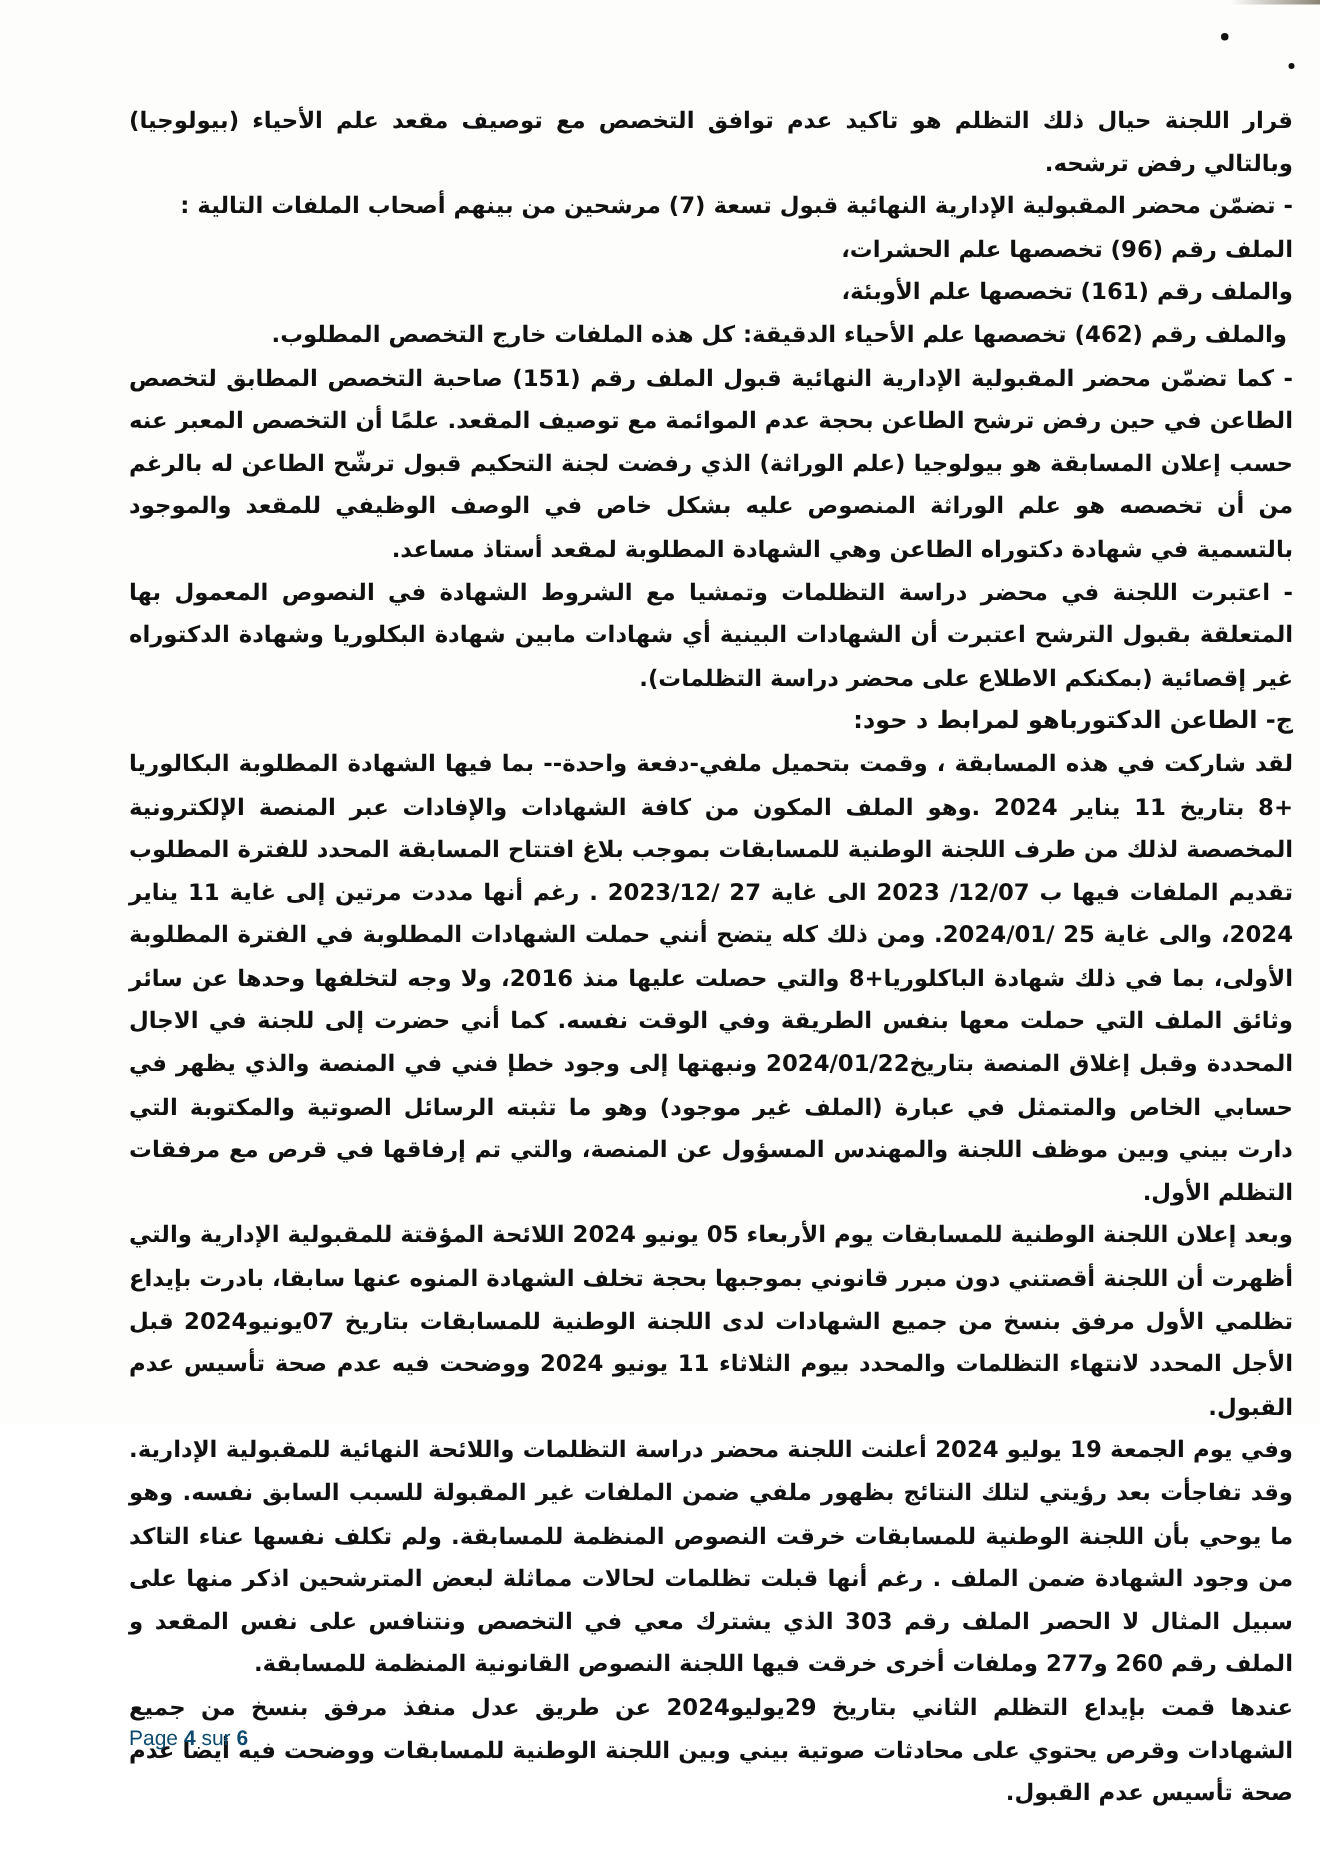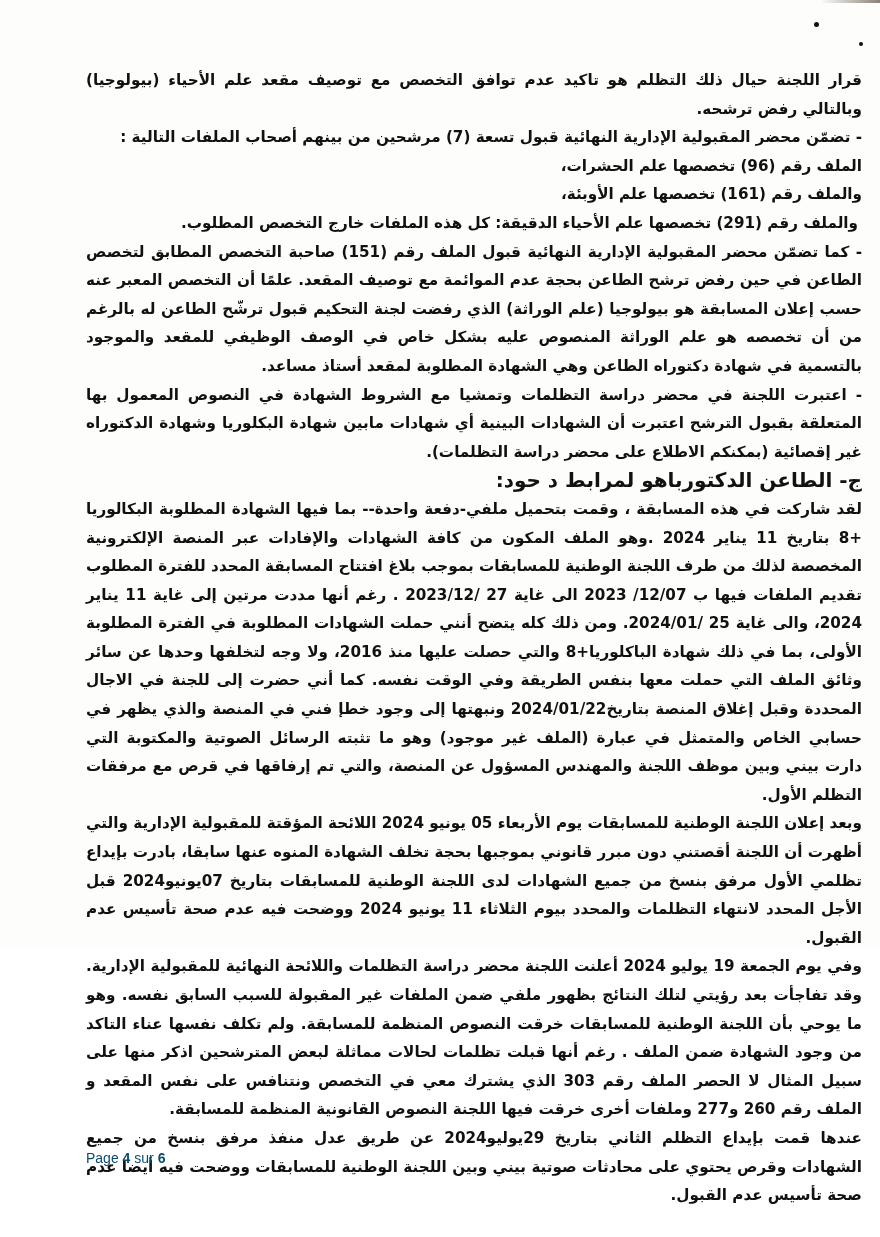--- a/index.html
+++ b/index.html
@@ -48,21 +48,21 @@
       line-height: 28.6px;
       font-weight: bold;
     }
     .content p {
       margin: 0;
       padding: 0;
     }
     .content p.list-line { padding-right: 0; }
     .content p.list-line.pad { padding-right: 4px; }
     .content p.heading {
-      font-size: 20px;
+      font-size: 16px;
       padding-right: 0;
       margin-top: 0;
     }
     .footer {
       position: absolute;
       left: 86px;
       top: 1150px;
       font-family: Liberation Sans, sans-serif;
       font-size: 14px;
       color: #0c4a6e;
@@ -77,21 +77,21 @@
 <div class="page">
   <div class="corner-shade"></div>
   <div class="dot d1"></div>
   <div class="dot d2"></div>
 
   <div class="content">
     <p>قرار اللجنة حيال ذلك التظلم هو تاكيد عدم توافق التخصص مع توصيف مقعد علم الأحياء (بيولوجيا) وبالتالي رفض ترشحه.</p>
     <p>- تضمّن محضر المقبولية الإدارية النهائية قبول تسعة (7) مرشحين من بينهم أصحاب الملفات التالية :</p>
     <p class="list-line">الملف رقم (96) تخصصها علم الحشرات،</p>
     <p class="list-line">والملف رقم (161) تخصصها علم الأوبئة،</p>
-    <p class="list-line pad">والملف رقم (291) تخصصها علم الأحياء الدقيقة: كل هذه الملفات خارج التخصص المطلوب.</p>
+    <p class="list-line pad">والملف رقم (462) تخصصها علم الأحياء الدقيقة: كل هذه الملفات خارج التخصص المطلوب.</p>
     <p>- كما تضمّن محضر المقبولية الإدارية النهائية قبول الملف رقم (151) صاحبة التخصص المطابق لتخصص الطاعن في حين رفض ترشح الطاعن بحجة عدم الموائمة مع توصيف المقعد. علمًا أن التخصص المعبر عنه حسب إعلان المسابقة هو بيولوجيا (علم الوراثة) الذي رفضت لجنة التحكيم قبول ترشّح الطاعن له بالرغم من أن تخصصه هو علم الوراثة المنصوص عليه بشكل خاص في الوصف الوظيفي للمقعد والموجود بالتسمية في شهادة دكتوراه الطاعن وهي الشهادة المطلوبة لمقعد أستاذ مساعد.</p>
     <p>- اعتبرت اللجنة في محضر دراسة التظلمات وتمشيا مع الشروط الشهادة في النصوص المعمول بها المتعلقة بقبول الترشح اعتبرت أن الشهادات البينية أي شهادات مابين شهادة البكلوريا وشهادة الدكتوراه غير إقصائية (بمكنكم الاطلاع على محضر دراسة التظلمات).</p>
     <p class="heading">ج- الطاعن الدكتورباهو لمرابط د حود:</p>
     <p>لقد شاركت في هذه المسابقة ، وقمت بتحميل ملفي-دفعة واحدة-- بما فيها الشهادة المطلوبة البكالوريا +8 بتاريخ 11 يناير 2024 .وهو الملف المكون من كافة الشهادات والإفادات عبر المنصة الإلكترونية المخصصة لذلك من طرف اللجنة الوطنية للمسابقات بموجب بلاغ افتتاح المسابقة المحدد للفترة المطلوب تقديم الملفات فيها ب 12/07/ 2023 الى غاية 27 /2023/12 . رغم أنها مددت مرتين إلى غاية 11 يناير 2024، والى غاية 25 /2024/01. ومن ذلك كله يتضح أنني حملت الشهادات المطلوبة في الفترة المطلوبة الأولى، بما في ذلك شهادة الباكلوريا+8 والتي حصلت عليها منذ 2016، ولا وجه لتخلفها وحدها عن سائر وثائق الملف التي حملت معها بنفس الطريقة وفي الوقت نفسه. كما أني حضرت إلى للجنة في الاجال المحددة وقبل إغلاق المنصة بتاريخ2024/01/22 ونبهتها إلى وجود خطإ فني في المنصة والذي يظهر في حسابي الخاص والمتمثل في عبارة (الملف غير موجود) وهو ما تثبته الرسائل الصوتية والمكتوبة التي دارت بيني وبين موظف اللجنة والمهندس المسؤول عن المنصة، والتي تم إرفاقها في قرص مع مرفقات التظلم الأول.</p>
     <p>وبعد إعلان اللجنة الوطنية للمسابقات يوم الأربعاء 05 يونيو 2024 اللائحة المؤقتة للمقبولية الإدارية والتي أظهرت أن اللجنة أقصتني دون مبرر قانوني بموجبها بحجة تخلف الشهادة المنوه عنها سابقا، بادرت بإيداع تظلمي الأول مرفق بنسخ من جميع الشهادات لدى اللجنة الوطنية للمسابقات بتاريخ 07يونيو2024 قبل الأجل المحدد لانتهاء التظلمات والمحدد بيوم الثلاثاء 11 يونيو 2024 ووضحت فيه عدم صحة تأسيس عدم القبول.</p>
     <p>وفي يوم الجمعة 19 يوليو 2024 أعلنت اللجنة محضر دراسة التظلمات واللائحة النهائية للمقبولية الإدارية. وقد تفاجأت بعد رؤيتي لتلك النتائج بظهور ملفي ضمن الملفات غير المقبولة للسبب السابق نفسه. وهو ما يوحي بأن اللجنة الوطنية للمسابقات خرقت النصوص المنظمة للمسابقة. ولم تكلف نفسها عناء التاكد من وجود الشهادة ضمن الملف . رغم أنها قبلت تظلمات لحالات مماثلة لبعض المترشحين اذكر منها على سبيل المثال لا الحصر الملف رقم 303 الذي يشترك معي في التخصص ونتنافس على نفس المقعد و الملف رقم 260 و277 وملفات أخرى خرقت فيها اللجنة النصوص القانونية المنظمة للمسابقة.</p>
     <p>عندها قمت بإيداع التظلم الثاني بتاريخ 29يوليو2024 عن طريق عدل منفذ مرفق بنسخ من جميع الشهادات وقرص يحتوي على محادثات صوتية بيني وبين اللجنة الوطنية للمسابقات ووضحت فيه أيضا عدم صحة تأسيس عدم القبول.</p>
   </div>
 
   <div class="footer">

